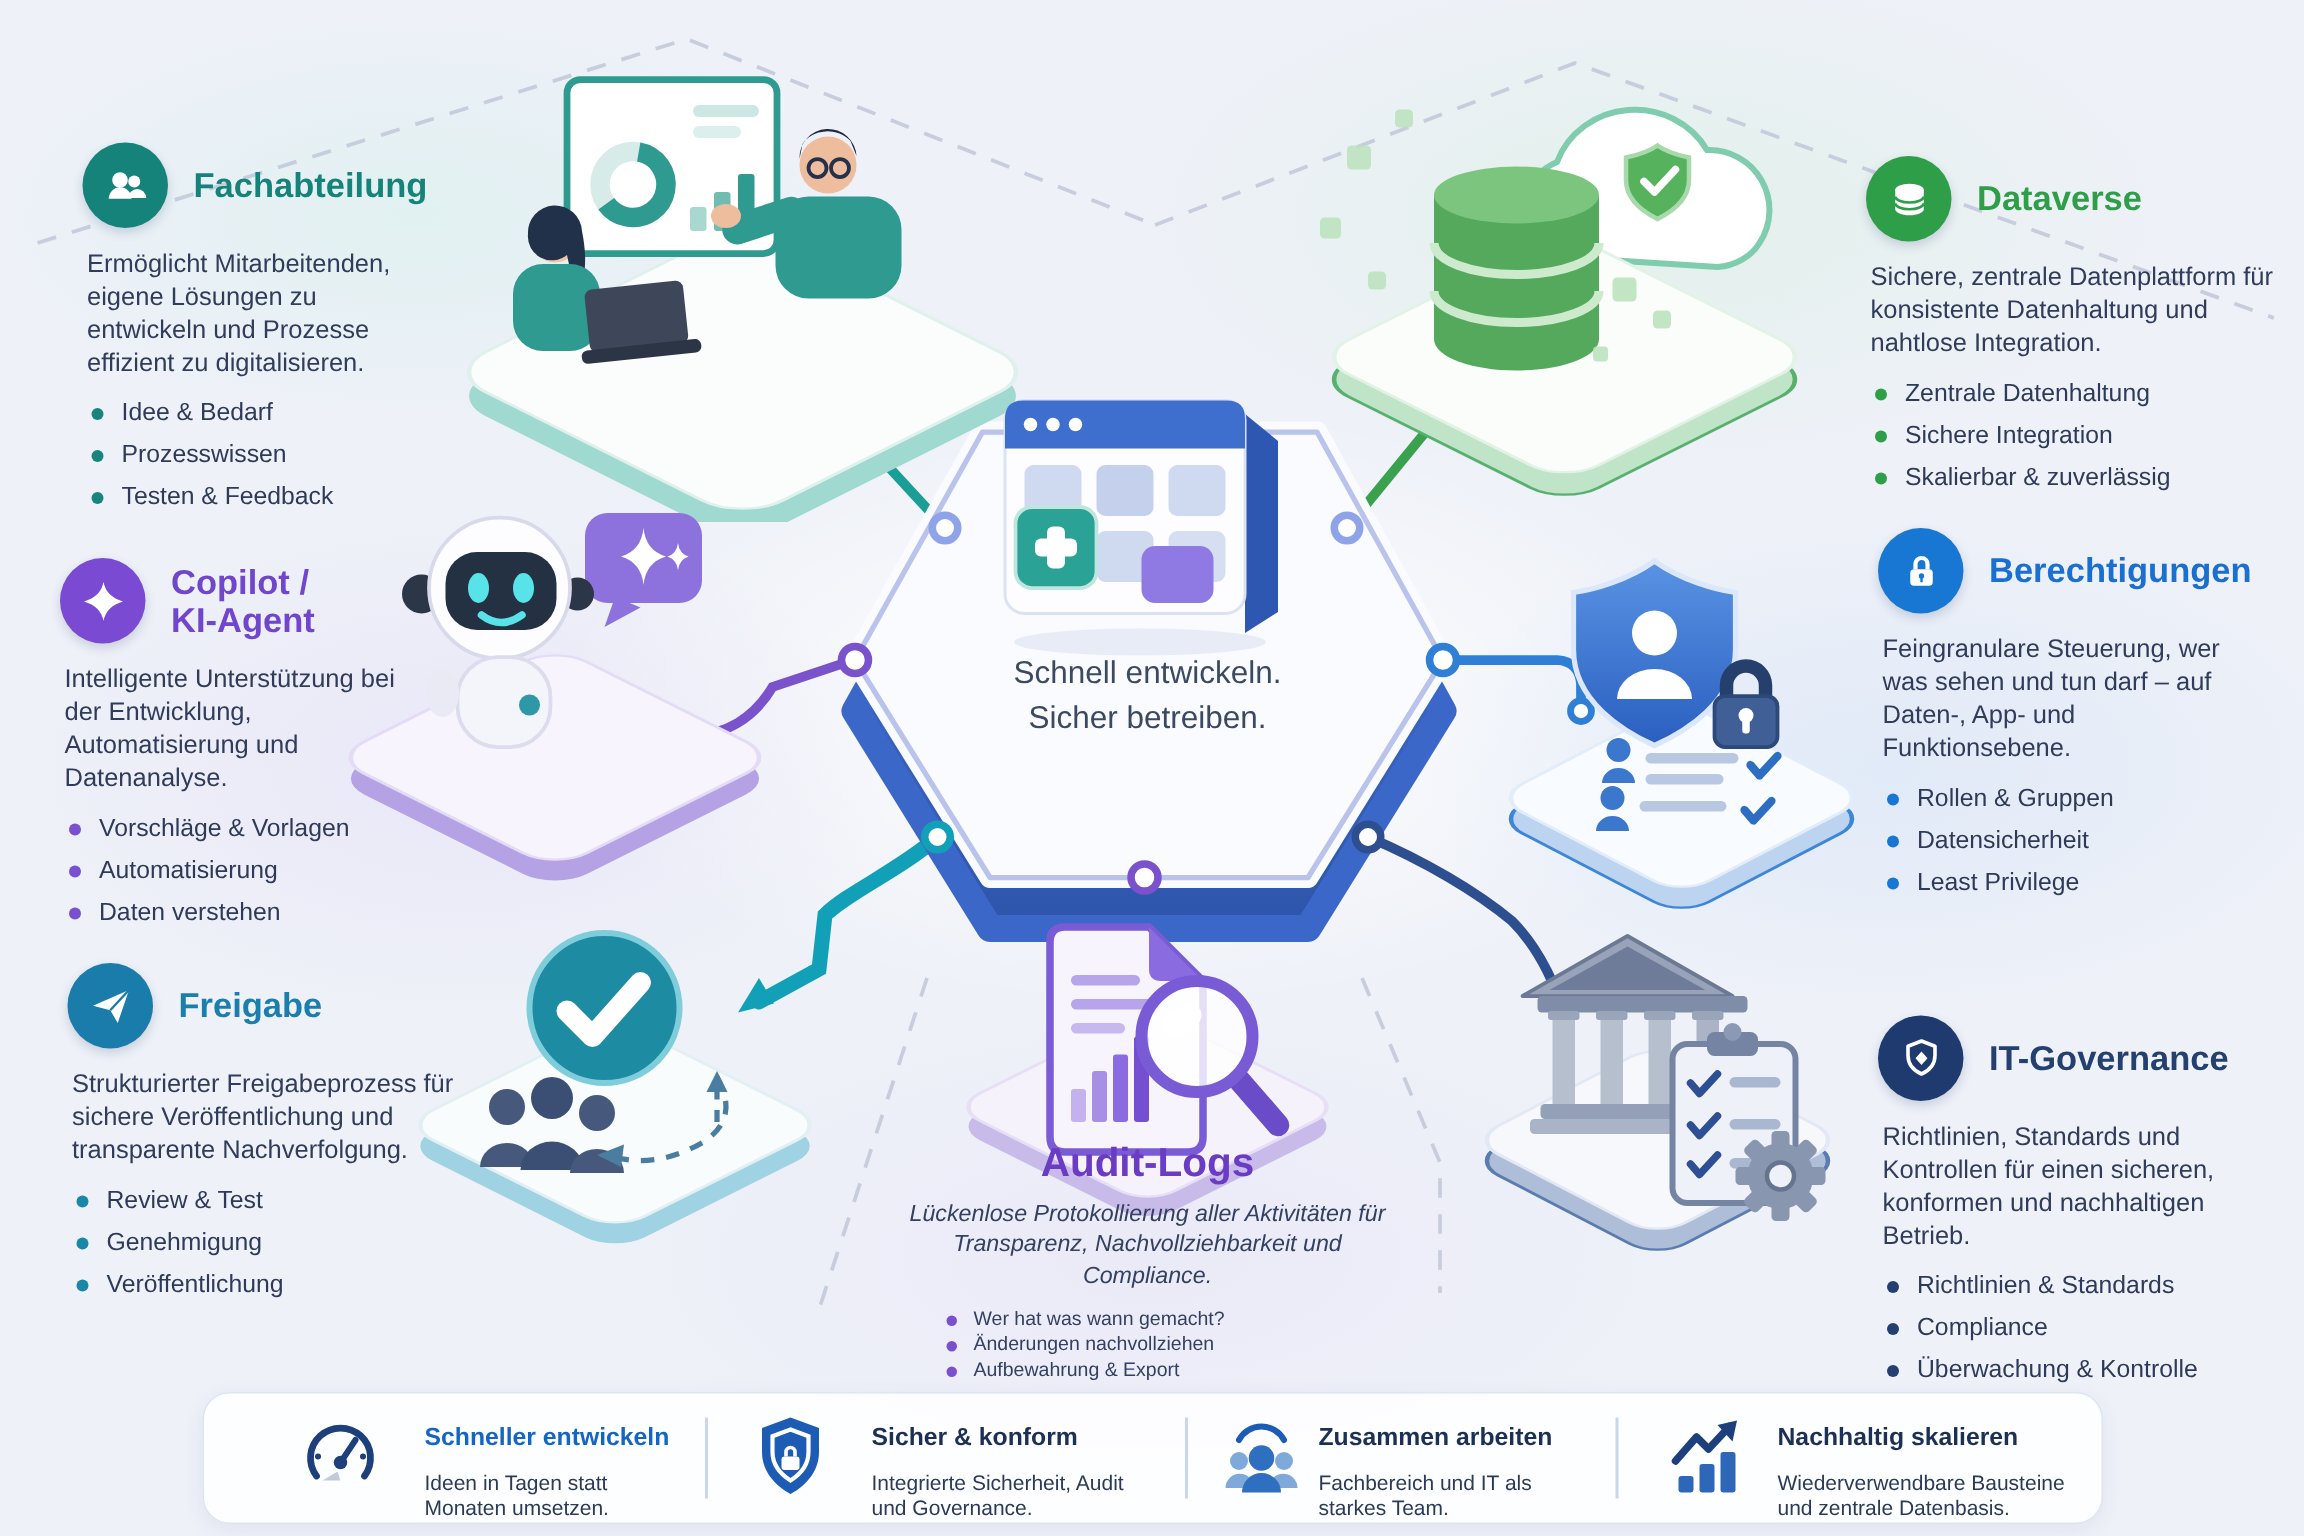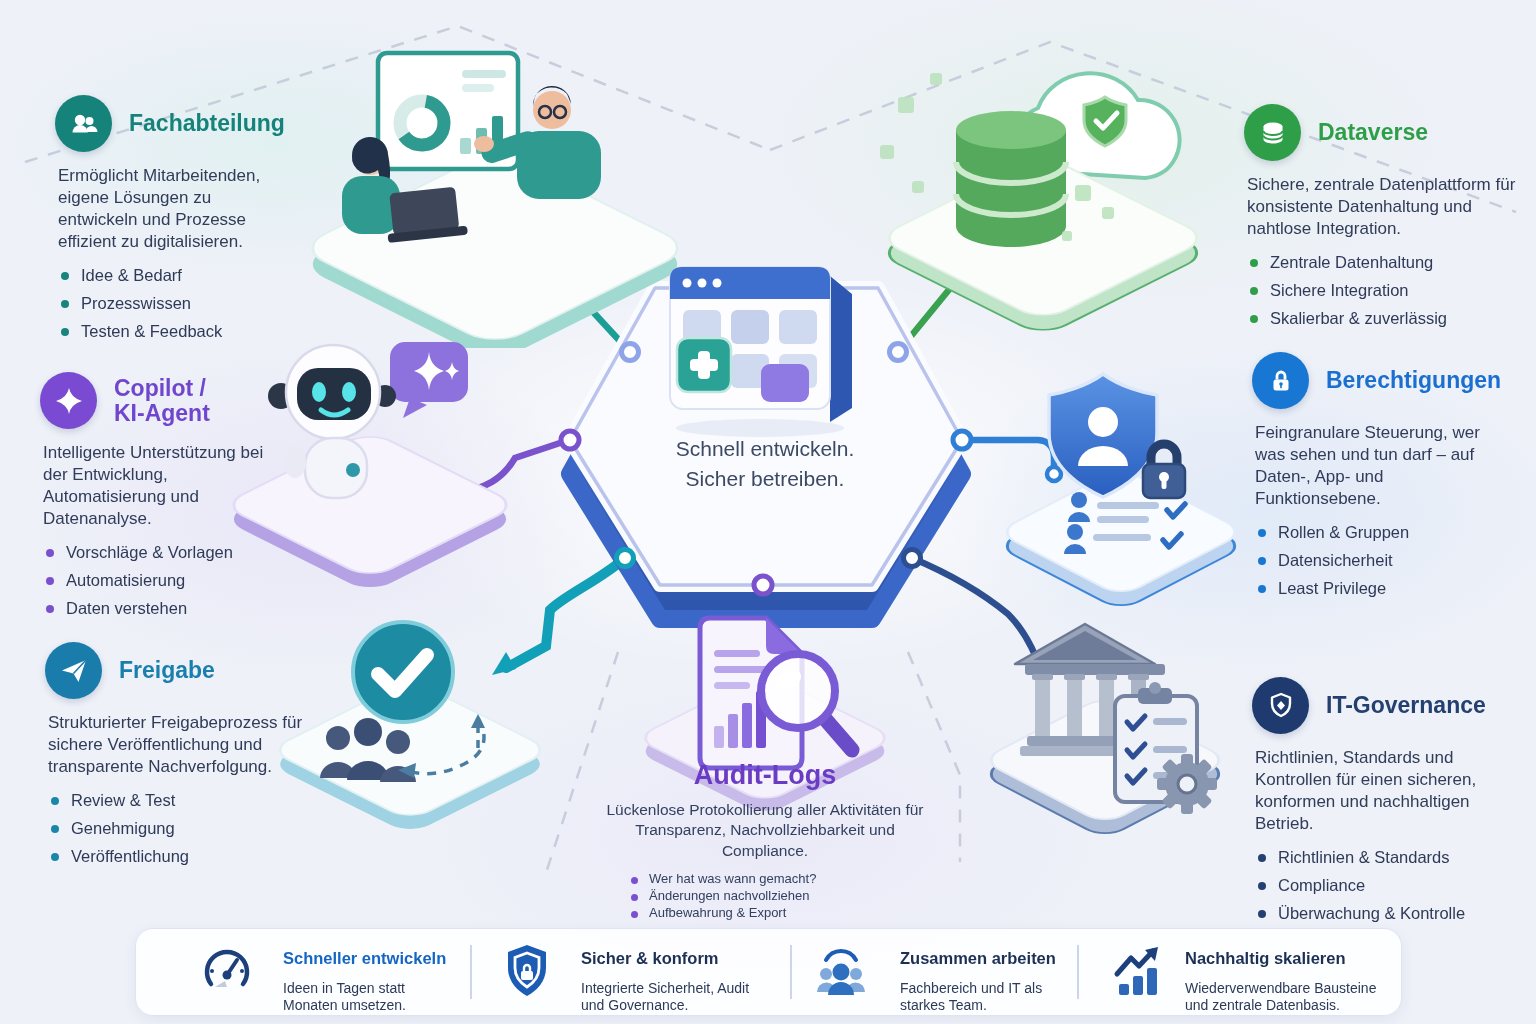--- a/index.html
+++ b/index.html
@@ -33,21 +33,21 @@
   .dot-teal  li::before{background:#17857c;}
   .dot-purple li::before{background:#7a4fd0;}
   .dot-steel li::before{background:#1b87a8;}
   .dot-green li::before{background:#2f9e49;}
   .dot-blue  li::before{background:#1777d2;}
   .dot-navy  li::before{background:#24406f;}
   
   .audit-sec{position:absolute;left:565px;top:760px;width:400px;
              text-align:center;z-index:30;}
   .audit-title{margin:0;font-size:27px;font-weight:bold;color:#6a3cc4;}
-  .audit-desc{margin:9px auto 0;width:345px;font-size:15.5px;line-height:1.32;color:#334060;}
+  .audit-desc{margin:9px auto 0;width:345px;font-size:15.5px;line-height:1.32;color:#334060;font-style:italic;}
   .audit-bullets{list-style:none;display:inline-block;text-align:left;
                  margin:8px 0 0;padding:0;width:272px;}
   .audit-bullets li{position:relative;padding-left:20px;margin-top:2px;
                     font-size:13px;color:#334060;}
   .audit-bullets li::before{content:'';position:absolute;left:2px;top:6px;
                     width:7px;height:7px;border-radius:50%;background:#7a4fd0;}
   
   .center-text{position:absolute;left:565px;top:424px;width:400px;
                text-align:center;z-index:25;}
   .center-title{margin:0;font-size:42px;font-weight:bold;color:#203568;letter-spacing:.5px;}
@@ -599,21 +599,21 @@
       <svg width="56" height="56" viewBox="0 0 56 56">
         <path d="M13,17 A17,17 0 0 1 43,17" fill="none" stroke="#1d5cb4" stroke-width="4" stroke-linecap="round"></path>
         <circle cx="13" cy="31" r="6" fill="#7fa9da"></circle>
             <path d="M4,49 a9.5,9.5 0 0 1 19,0 z" fill="#7fa9da"></path>
         <circle cx="43" cy="31" r="6" fill="#7fa9da"></circle>
             <path d="M33,49 a9.5,9.5 0 0 1 19,0 z" fill="#7fa9da"></path>
         <circle cx="28" cy="29" r="8.5" fill="#2f6fc0"></circle>
             <path d="M15,52 a13,13 0 0 1 26,0 z" fill="#2f6fc0"></path>
       </svg>
     </div>
-    <div class="f-text" style="left:87px;width:170px">
+    <div class="f-text" style="left:66px;width:170px">
       <p class="f-title">Zusammen arbeiten</p>
       <p class="f-desc">Fachbereich und IT als starkes Team.</p>
     </div>
   </div>
 
   <div class="f-item" style="left:975px;width:280px">
     <div class="f-icon" style="left:0;top:15px">
       <svg width="56" height="56" viewBox="0 0 56 56">
         <rect x="8" y="40" width="10" height="11" rx="2" fill="#2e66b8"></rect>
         <rect x="22" y="32" width="10" height="19" rx="2" fill="#2e66b8"></rect>

